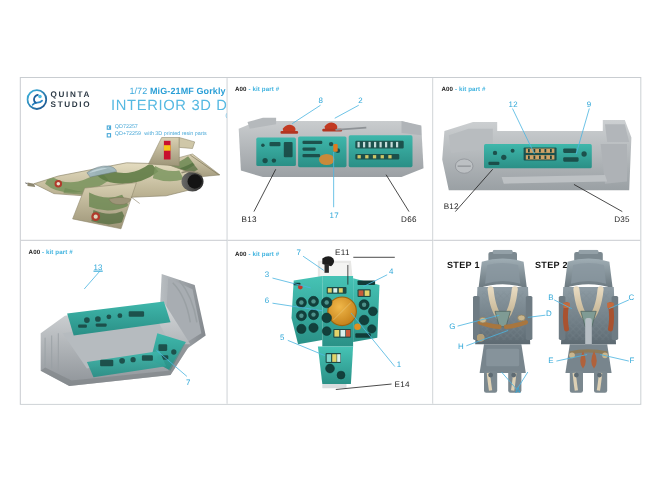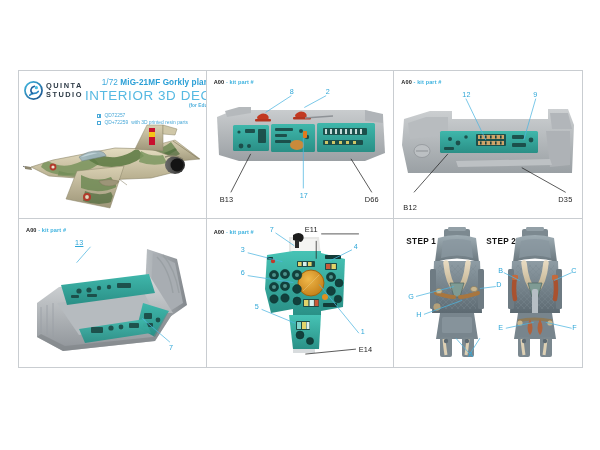--- a/index.html
+++ b/index.html
@@ -38,20 +38,21 @@
 
   
   .hdr-wrap {
     position: absolute;
     left: 0; top: 0; right: 0;
     height: 52px;
     display: flex;
     align-items: flex-start;
     padding: 7px 5px 0 5px;
     box-sizing: border-box;
+    gap: 16px;
   }
   .logo-block {
     display: flex;
     align-items: center;
     gap: 3px;
     padding-top: 3px;
   }
   .logo-mark { width: 19px; height: 19px; flex: 0 0 19px; }
   .logo-text {
     font-size: 7.4px;
@@ -431,21 +432,21 @@
 
     <svg class="lead" viewBox="0 0 188 149" preserveAspectRatio="none">
       <path class="lead-cyan" d="M72 28 L92 70"></path>
       <path class="lead-cyan" d="M142 28 L130 70"></path>
       <path class="lead-dark" d="M20 123 L54 84"></path>
       <path class="lead-dark" d="M172 123 L128 98"></path>
     </svg>
 
     <div class="lbl" style="left:68px; top:19px;">12</div>
     <div class="lbl" style="left:139px; top:19px;">9</div>
-    <div class="lbl dark" style="left:9px; top:132px;">B12</div>
+    <div class="lbl dark" style="left:9px; top:112px;">B12</div>
     <div class="lbl dark" style="left:164px; top:124px;">D35</div>
   </div>
 
   <div class="cell b-right">
     <div class="kitpart" style="left:7px; top:8px;">
       <span>A00</span>
       <span class="kp-cyan">- kit part #</span>
     </div>
 
     <div class="art" style="left:8px; top:22px; width:176px; height:118px;">
@@ -504,21 +505,21 @@
             <path d="M26 62 L26 96"></path>
         </g>
       </svg>
     </div>
 
     <svg class="lead" viewBox="0 0 188 149" preserveAspectRatio="none">
       <path class="lead-cyan" d="M72 28 L58 44"></path>
       <path class="lead-cyan" d="M152 124 L124 100"></path>
     </svg>
 
-    <div class="lbl" style="left:56px; top:19px;text-decoration:underline;">13</div>
+    <div class="lbl" style="left:66px; top:19px;text-decoration:underline;">13</div>
     <div class="lbl" style="left:150px; top:124px;">7</div>
   </div>
 
   <div class="cell b-right">
     <div class="kitpart" style="left:7px; top:10px;">
       <span>A00</span>
       <span class="kp-cyan">- kit part #</span>
     </div>
 
     <div class="art" style="left:56px; top:12px; width:86px; height:126px;">

